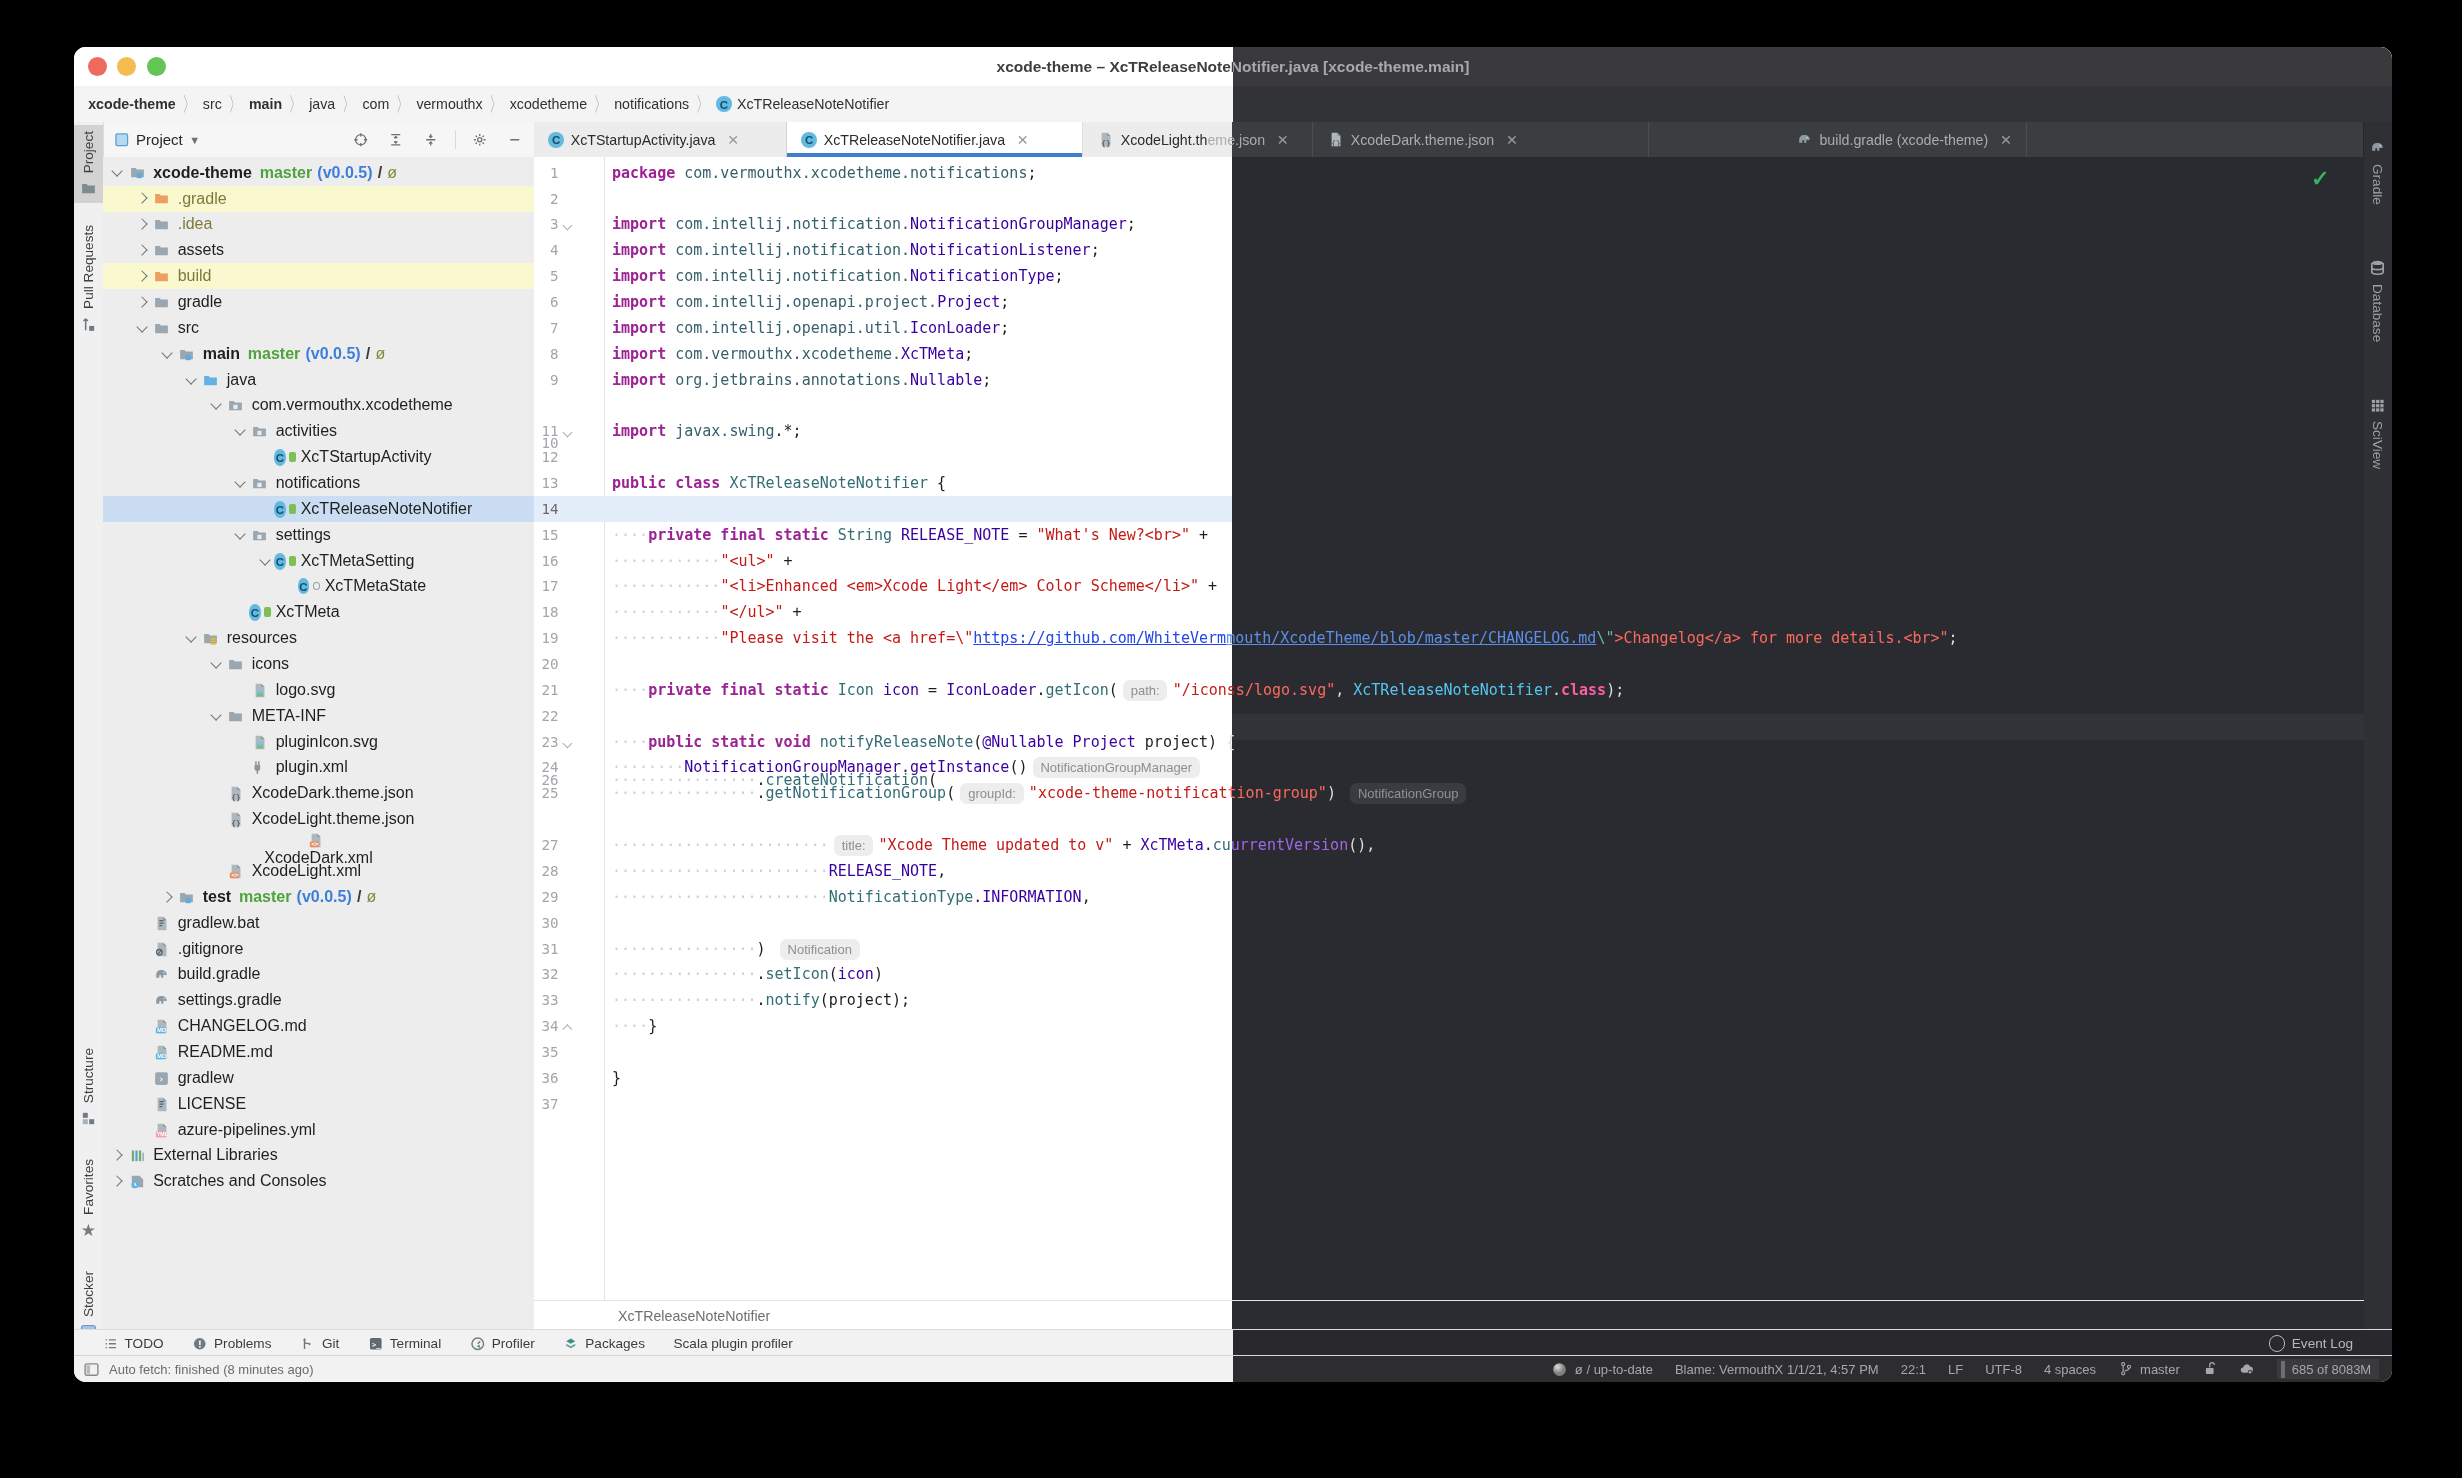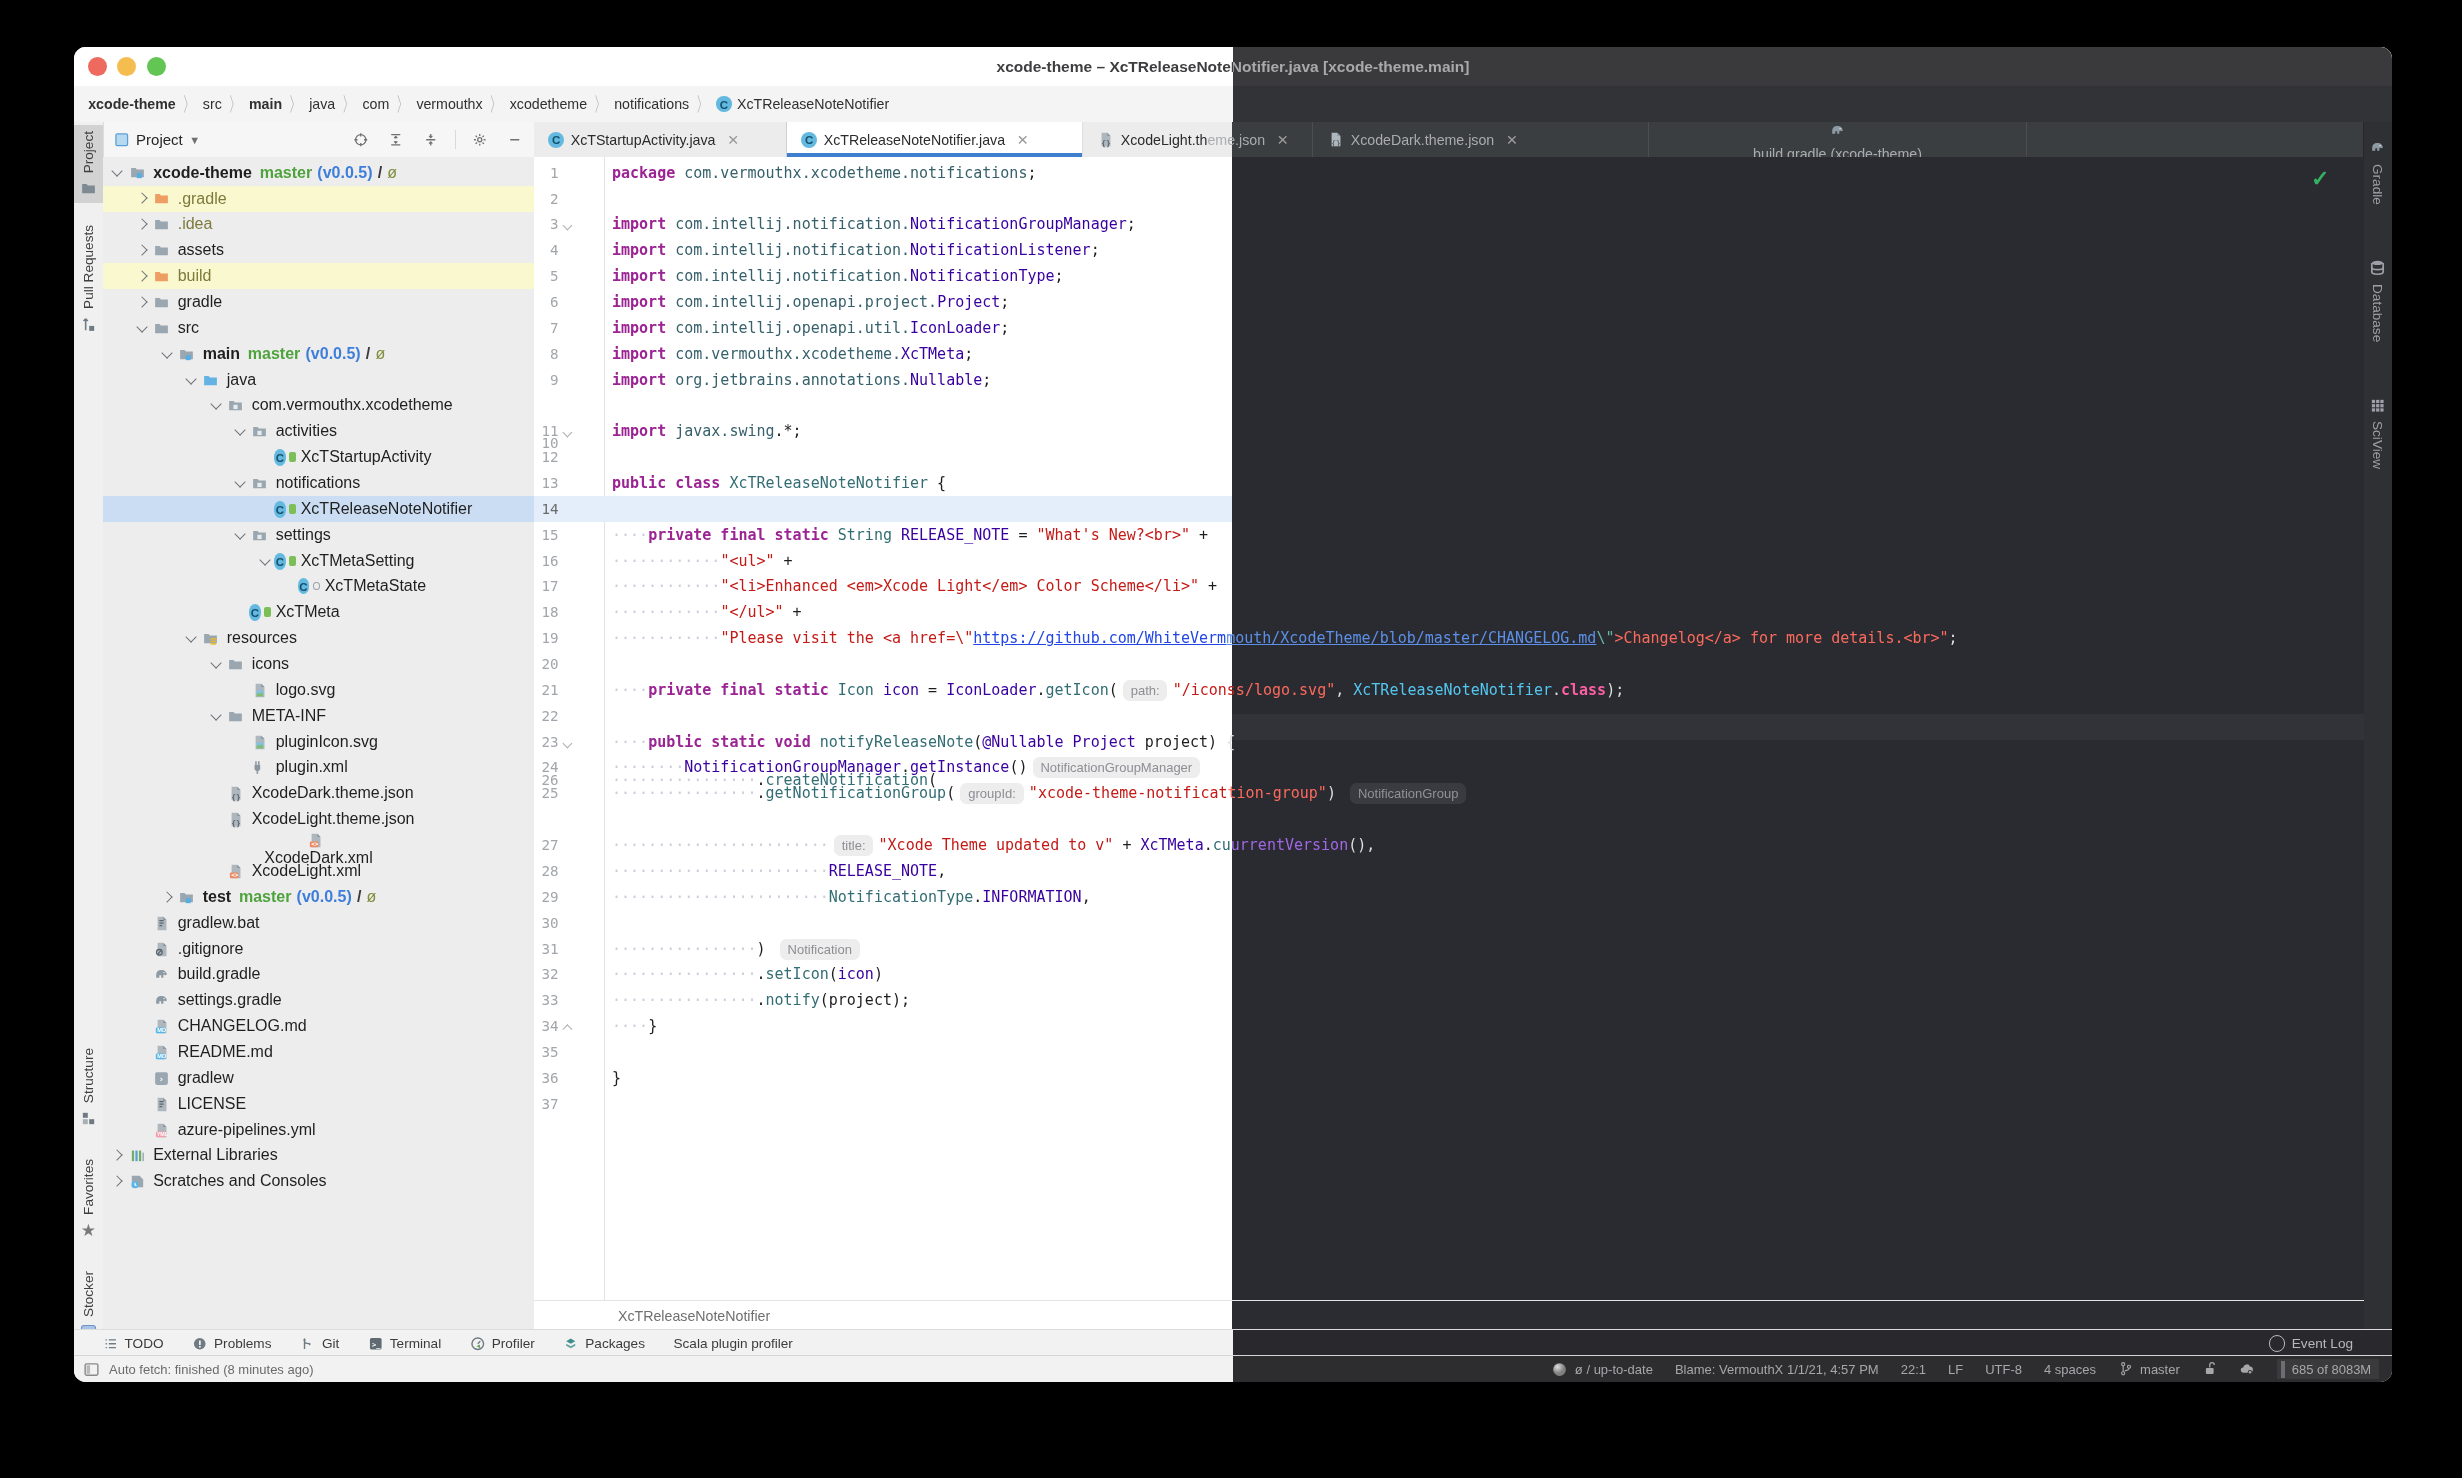--- a/index.html
+++ b/index.html
@@ -376,21 +376,21 @@
             <span class="ic">
               <svg width="17" height="17" viewBox="0 0 24 24" style="font-size:22px">
                 <path d="M6.5 2.5h8l4.5 4.7V21.5h-12.5z" fill="#AEB7BE"></path>
                 <path d="M14.5 2.5l4.5 4.7h-4.5z" fill="#8B969E"></path>
                 <text x="6" y="20.5" font-family="DejaVu Sans Mono" font-size="11" font-weight="bold" fill="#5A646C">{}</text>
               </svg>
             </span>
             <span class="lbl">XcodeDark.theme.json</span>
             <span class="tab-close">✕</span>
           </div>
-          <div class="tab tab-dark" style="width: 378px; justify-content: flex-start; flex-direction: column;">
+          <div class="tab tab-dark" style="width: 378px; justify-content: flex-end;">
             <span class="ic">
               <svg width="17" height="17" viewBox="0 0 24 24">
                 <path d="M4.5 16.5v-4.2C4.5 8 7.5 5.5 11 5.5h1.8c3.4 0 6.2 2.4 6.6 5.6.1 1-.3 2.1-1.5 2.1-1.1 0-1.2-.9-2.1-.9-.8 0-1.2.7-1.2 1.5v2.7h-3.1v-3.4H8.9v3.4z" fill="#8E9AA3"></path>
                 <circle cx="15.6" cy="9.3" r=".9" fill="#fff"></circle>
               </svg>
             </span>
             <span class="lbl">build.gradle (xcode-theme)</span>
             <span class="tab-close">✕</span>
           </div>
         </div>

